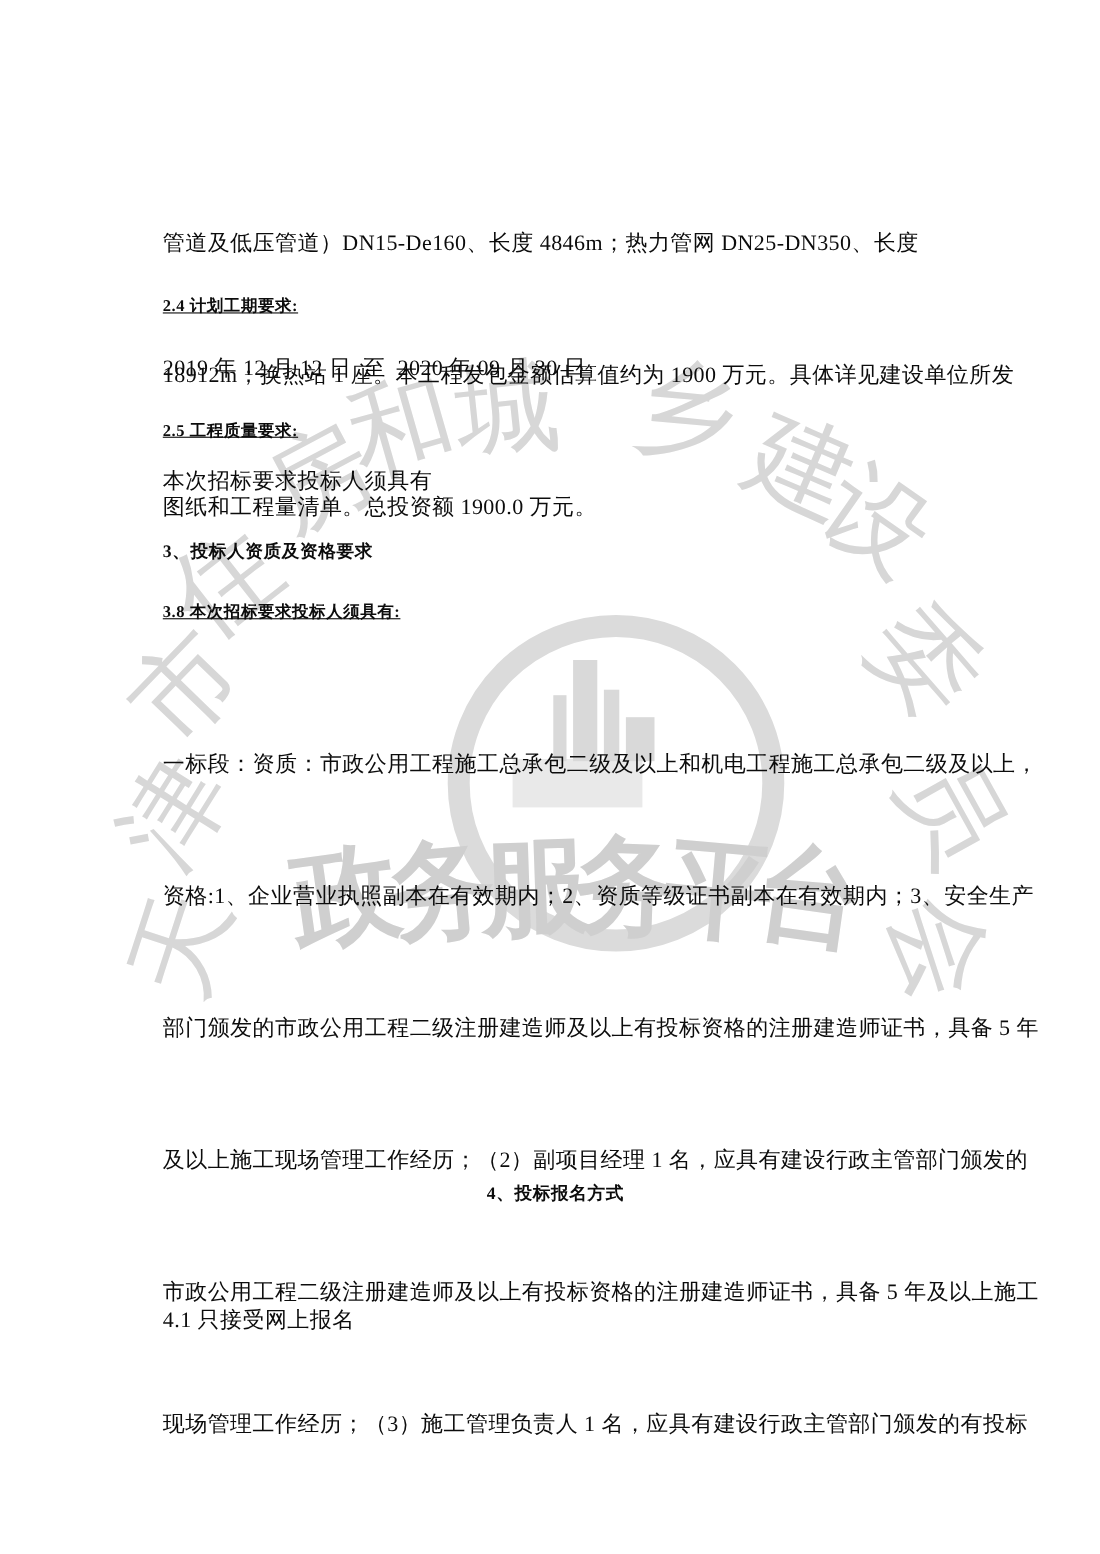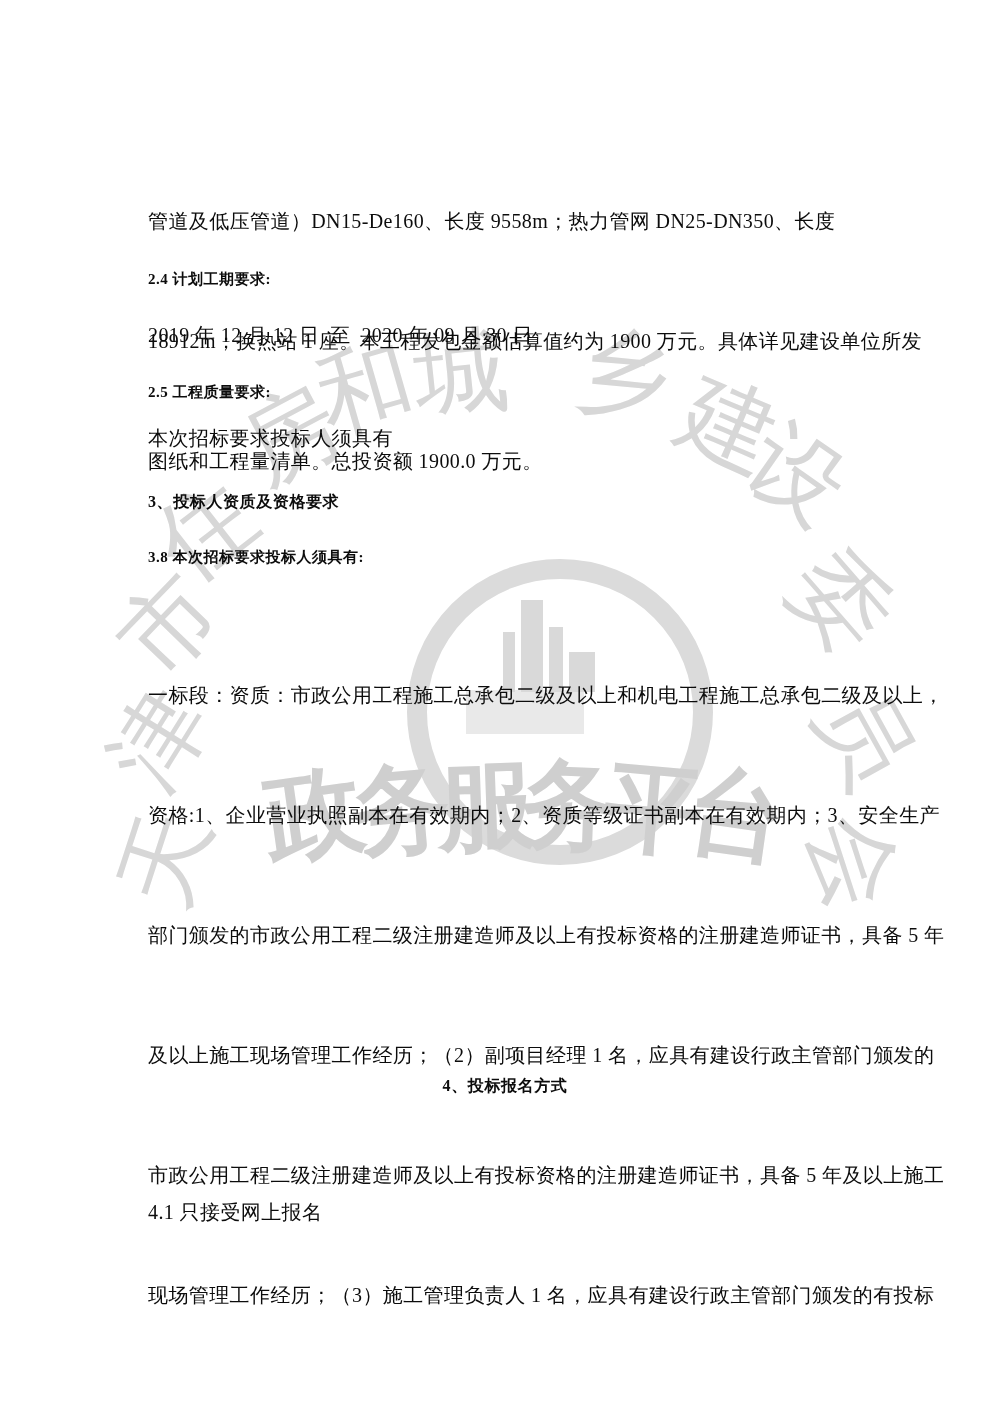--- a/index.html
+++ b/index.html
@@ -50,20 +50,21 @@
   .body-line{
     font-size:20px;
     line-height:40px;
     letter-spacing:0.4px;
   }
   .subhead{
     font-size:15px;
     line-height:16px;
     font-weight:700;
     letter-spacing:0.5px;
+    text-decoration:underline;
   }
   .sechead{
     font-size:16px;
     line-height:20px;
     font-weight:700;
     letter-spacing:0.6px;
   }
   .single{
     font-size:20px;
     line-height:21px;
@@ -98,21 +99,21 @@
       <span class="wm-char wm-banner-char" style="left: 605px; top: 760px; color: rgb(207, 207, 207); transform: rotate(5deg);">平</span>
       <span class="wm-char wm-banner-char" style="left: 688px; top: 766px; color: rgb(207, 207, 207); transform: rotate(8deg);">台</span>
       <div class="wm-base" style="left: 466px; top: 690px; width: 118px; height: 44px;"></div>
       <div class="wm-bar" style="left: 503px; top: 632px; width: 12px; height: 60px;"></div>
       <div class="wm-bar" style="left: 521px; top: 600px; width: 22px; height: 92px;"></div>
       <div class="wm-bar" style="left: 549px; top: 627px; width: 14px; height: 65px;"></div>
       <div class="wm-bar" style="left: 569px; top: 652px; width: 26px; height: 40px;"></div>
     </div>
 
   <div class="tblock body-line" style="top:121px;">
-    <div>管道及低压管道）DN15-De160、长度 9558m；热力管网 DN25-DN350、长度</div>
+    <div>管道及低压管道）DN15-De160、长度 4846m；热力管网 DN25-DN350、长度</div>
     <div>18912m；换热站 1 座。本工程发包金额估算值约为 1900 万元。具体详见建设单位所发</div>
     <div>图纸和工程量清单。总投资额 1900.0 万元。</div>
   </div>
 
   <div class="tblock subhead" style="top:271px;">2.4 计划工期要求:</div>
 
   <div class="tblock single" style="top:325px;">2019 年 12 月 12 日  至  2020 年 09 月 30 日</div>
 
   <div class="tblock subhead" style="top:384px;">2.5 工程质量要求:</div>
 
@@ -132,16 +133,16 @@
     
     
     
     
     
     
   </div>
 
   <div class="tblock sechead" style="top:1076px;text-align:center;">4、投标报名方式</div>
 
-  <div class="tblock single" style="top:1190px;margin-top:12px;">4.1 只接受网上报名</div>
+  <div class="tblock single" style="top:1190px;">4.1 只接受网上报名</div>
 
 
 </div>
 
 </body></html>

